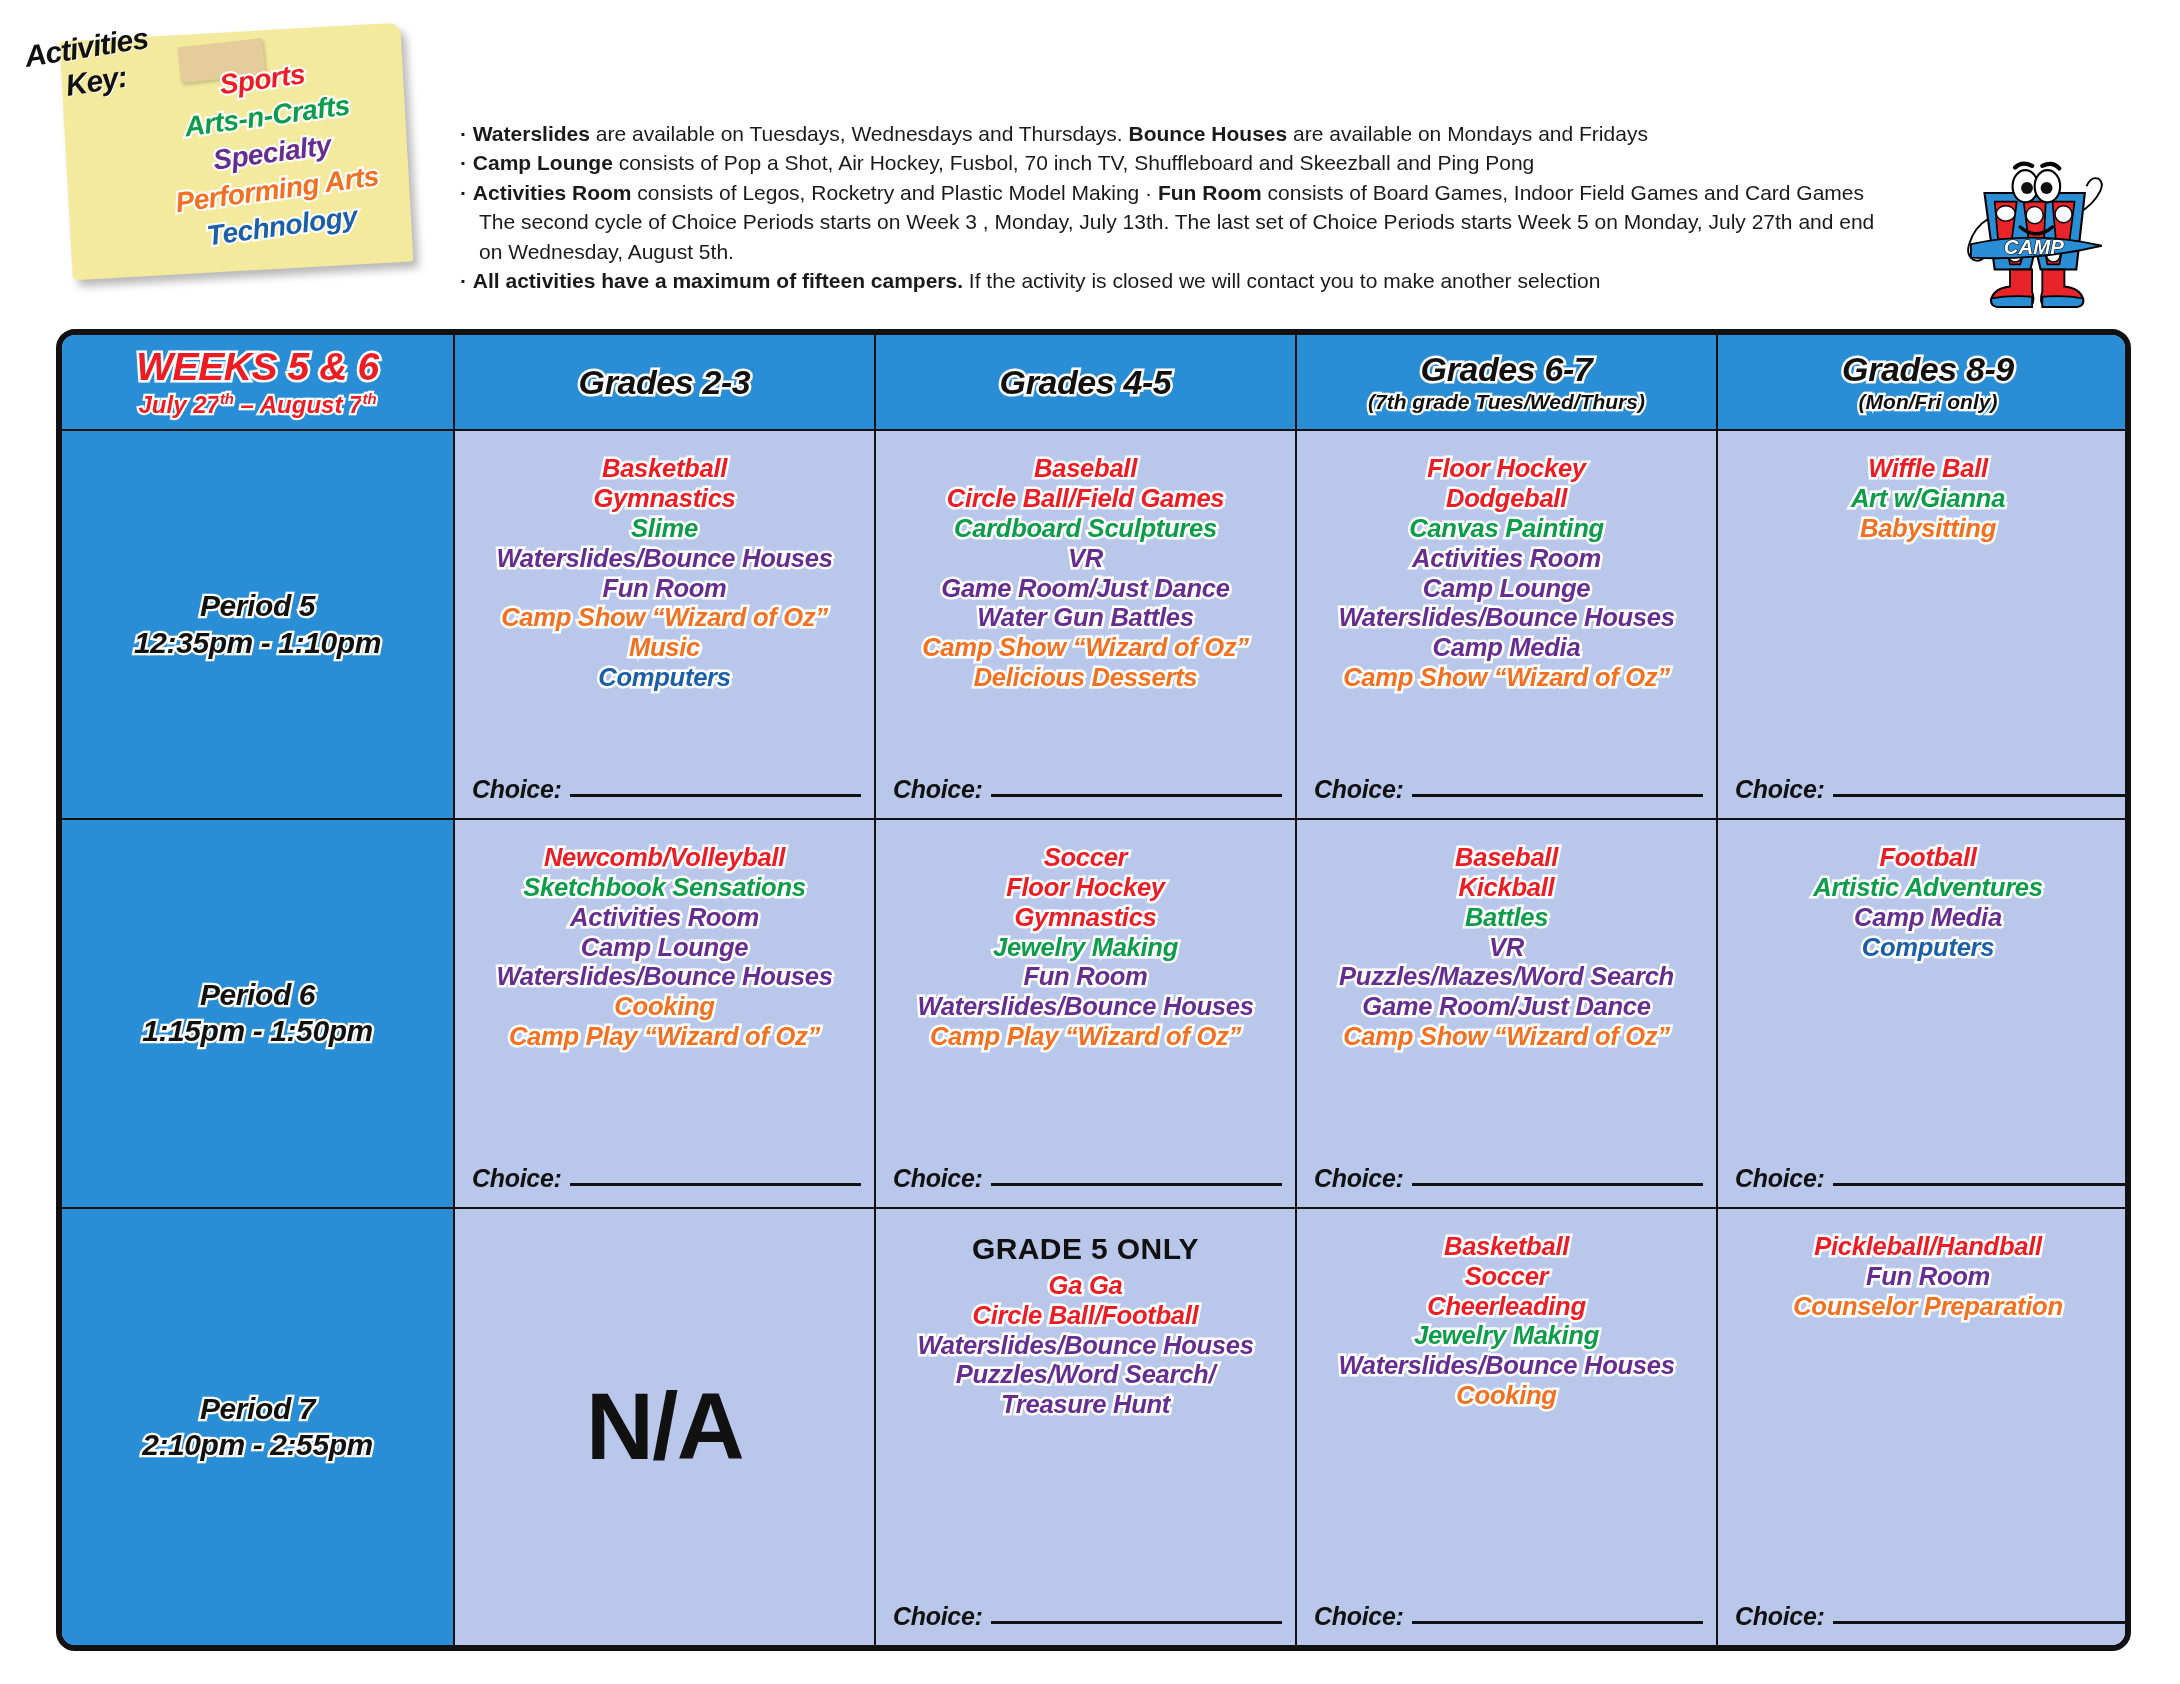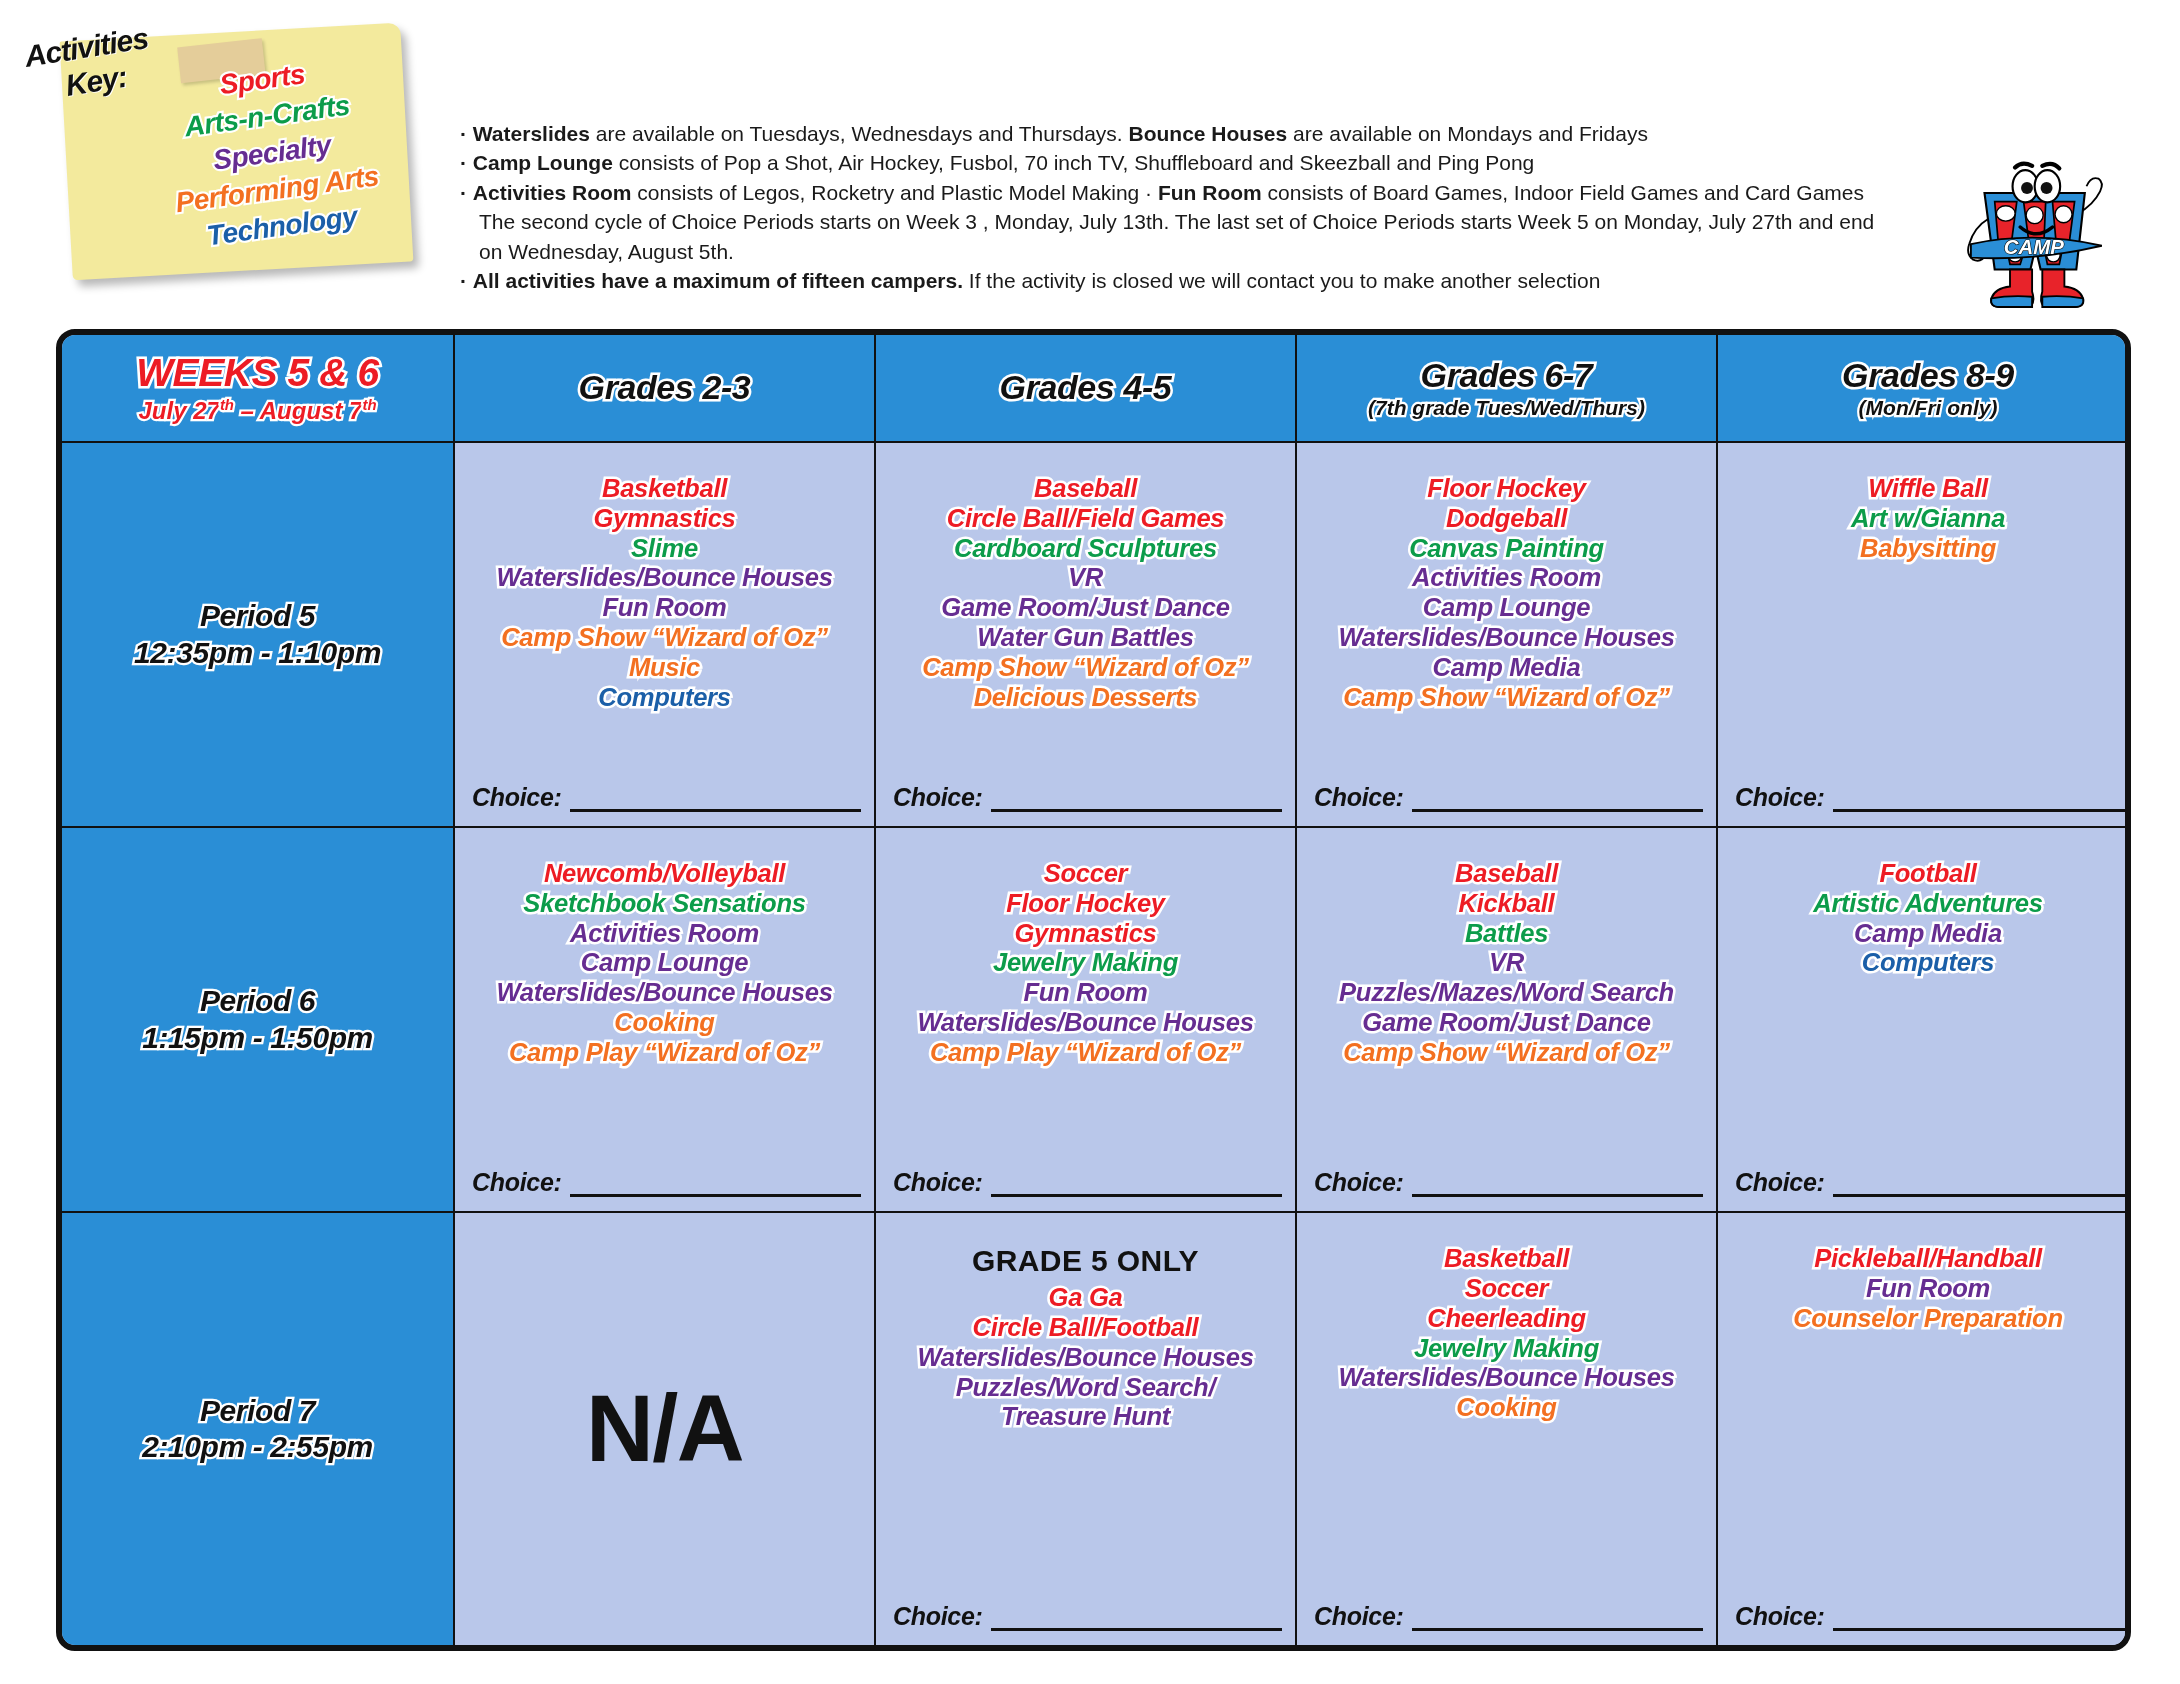--- a/index.html
+++ b/index.html
@@ -81,21 +81,21 @@
 
   
   .sheet {
     position: absolute; left: 56px; top: 329px;
     width: 2075px; height: 1322px;
     border: 6px solid #111; border-radius: 19px;
     background: #b9c7ea;
     overflow: hidden;
   }
   table.grid { width: 100%; height: 100%; border-collapse: collapse; table-layout: fixed; }
-  table.grid td, table.grid th { border: 2.6px solid #111; padding: 16px; margin-top: 24px; }
+  table.grid td, table.grid th { border: 2.6px solid #111; padding: 8px; margin-top: 24px; }
   table.grid tr:first-child th { border-top: none; }
   table.grid td:first-child, table.grid th:first-child { border-left: none; }
   table.grid td:last-child, table.grid th:last-child { border-right: none; }
   table.grid tr:last-child td { border-bottom: none; }
 
   .col-week { width: 392px; }
   .col-g { width: 421px; }
 
   thead th { background: #2a8ed6; height: 95px; vertical-align: middle; text-align: center; }
   .wk-main {
@@ -136,21 +136,21 @@
     letter-spacing: 0.4px; margin-bottom: 5.1px;
   }
   .na {
     font-size: 94px; font-weight: bold; color: #111;
     text-align: center; letter-spacing: -1.7px;
   }
   .na-wrap { height: 100%; display: flex; align-items: center; justify-content: center; }
 
   .choice-row {
     position: absolute; left: 17px; bottom: 13.6px; right: 13px;
-    display: flex; align-items: flex-end; gap: 8.5px;
+    display: flex; gap: 8.5px;
   }
   .choice-lbl {
     font-size: 25px; font-weight: bold; font-style: italic; color: #111;
     letter-spacing: -0.3px; white-space: nowrap;
   }
   .choice-line { flex: 1; border-bottom: 3.4px solid #111; height: 22px; }
 
   
   .c-sports { color: #ed1c24; }
   .c-arts { color: #0c9c4a; }

